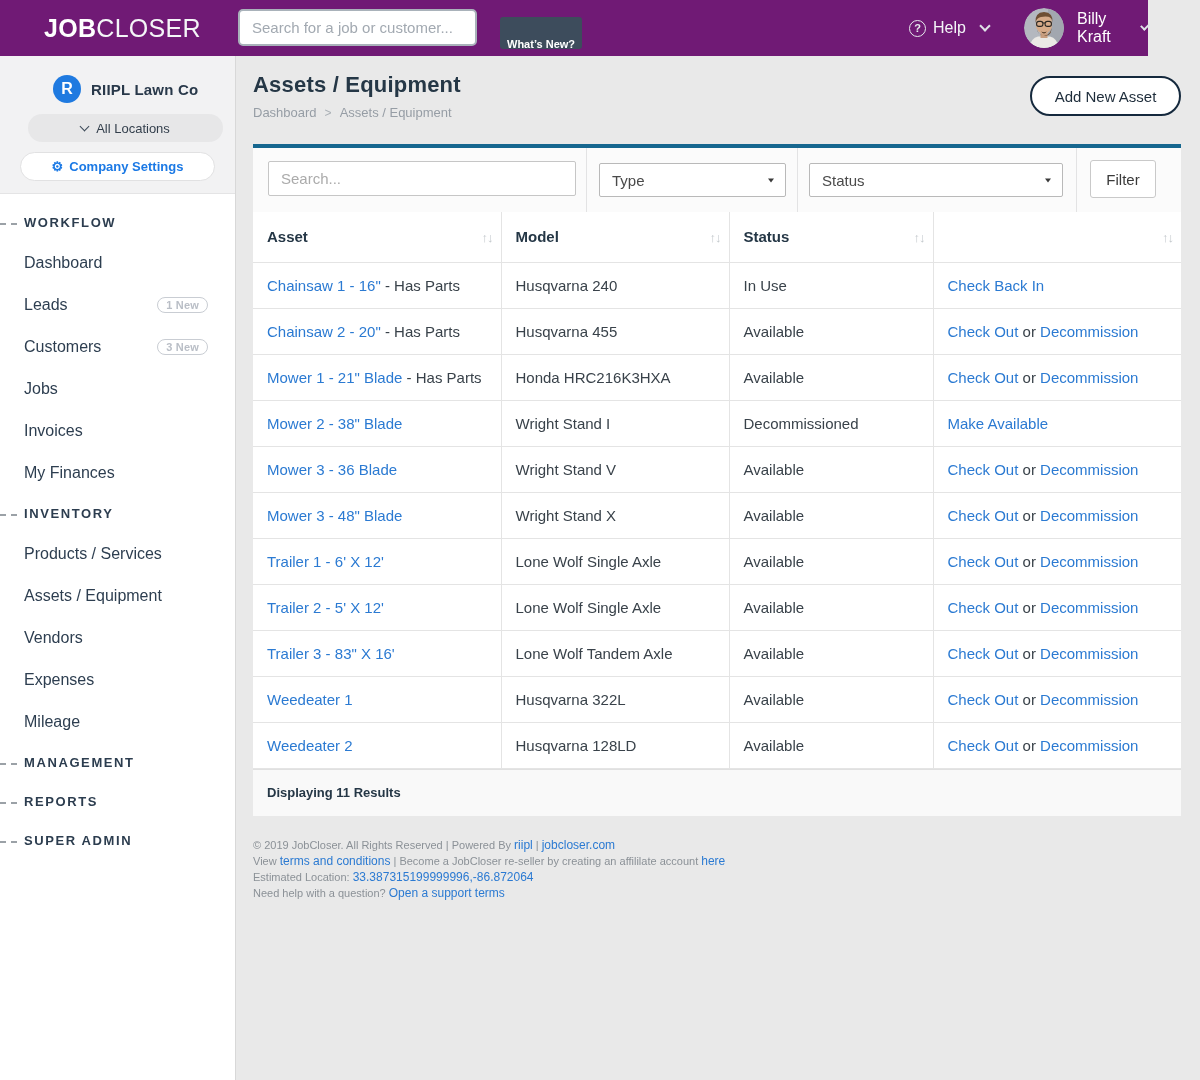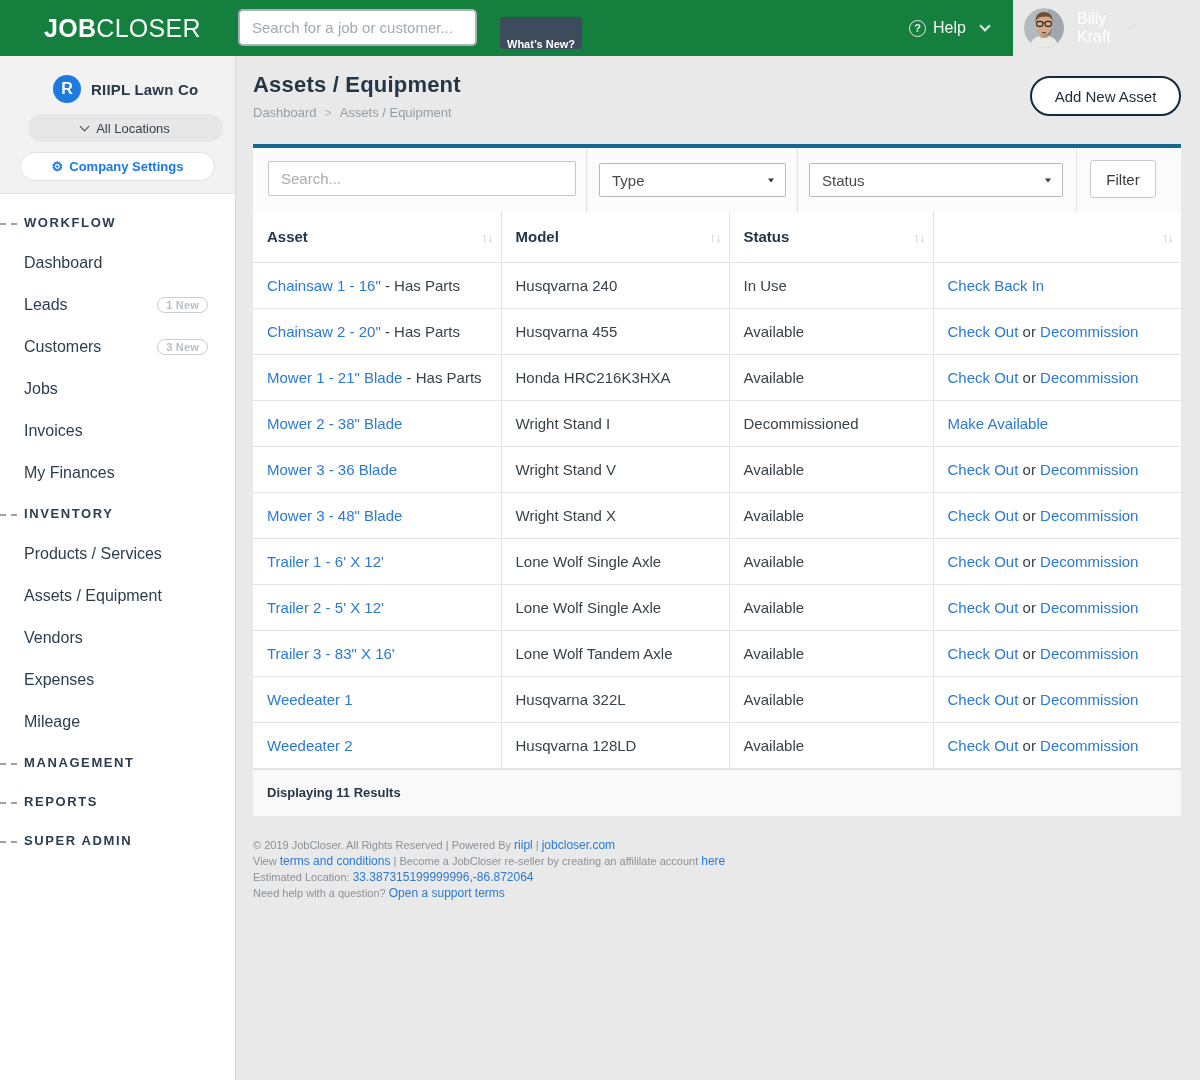--- a/index.html
+++ b/index.html
@@ -6,22 +6,22 @@
   html,body { width:1200px; height:1080px; }
   body {
     font-family:"Liberation Sans", sans-serif;
     background:#e9e9e9;
     position:relative;
     overflow:hidden;
     color:#253746;
   }
   
   .topbar {
-    position:absolute; left:0; top:0; width:1013px; height:56px;
-    background:#15803d;
+    position:absolute; left:0; top:0; width:1148px; height:56px;
+    background:#701a75;
   }
   .logo { position:absolute; left:44px; top:0; height:56px; display:flex; align-items:center;
     font-size:25px; color:#ffffff; letter-spacing:.3px; }
   .logo b { font-weight:700; }
   .logo span.lt { font-weight:300; color:#f4f6f8; }
   .top-search {
     position:absolute; left:238px; top:9px; width:239px; height:37px;
     background:#ffffff; border:2px solid #a9b2ba; border-radius:5px;
     font-size:15px; color:#333; padding:0 12px; outline:none;
     font-family:"Liberation Sans", sans-serif;

